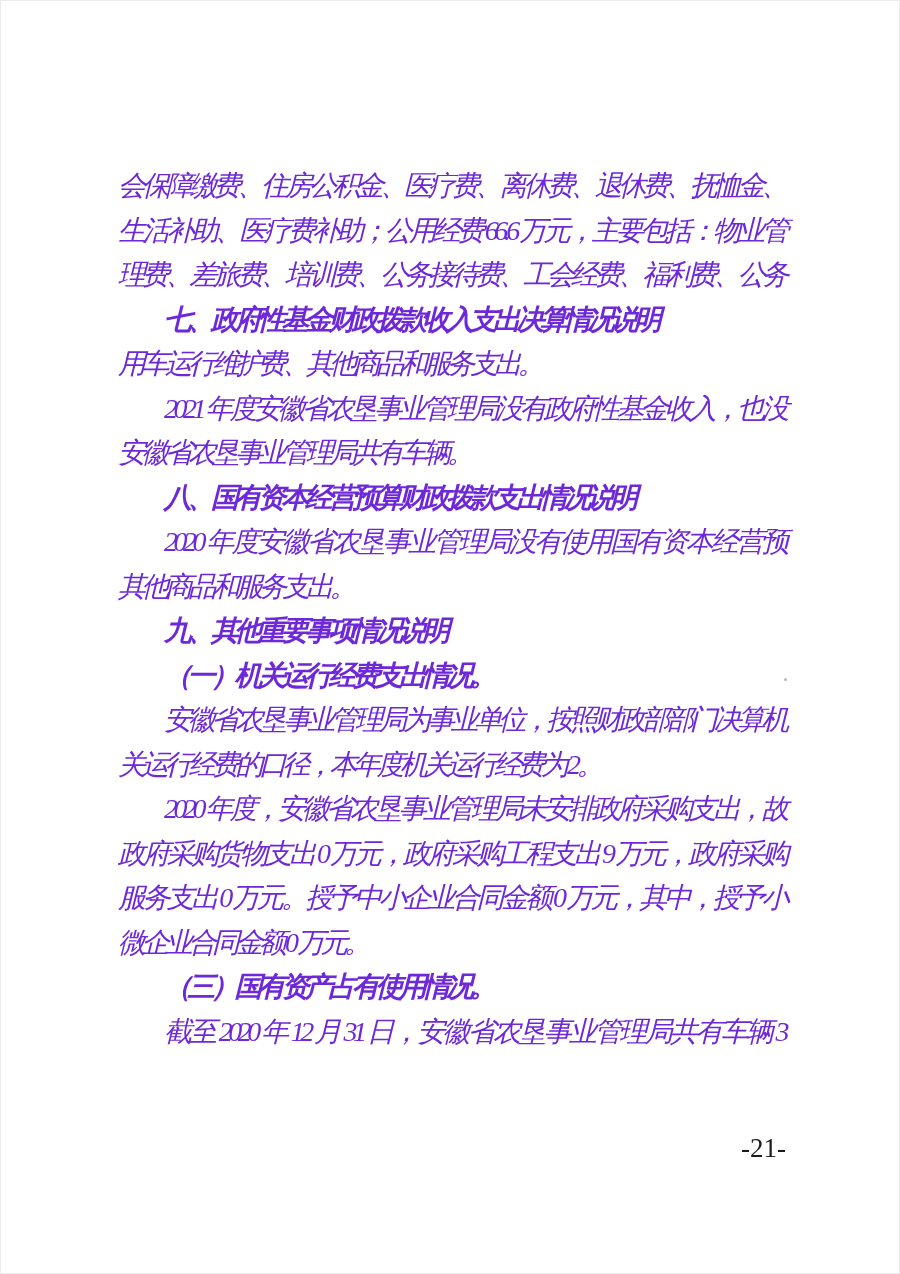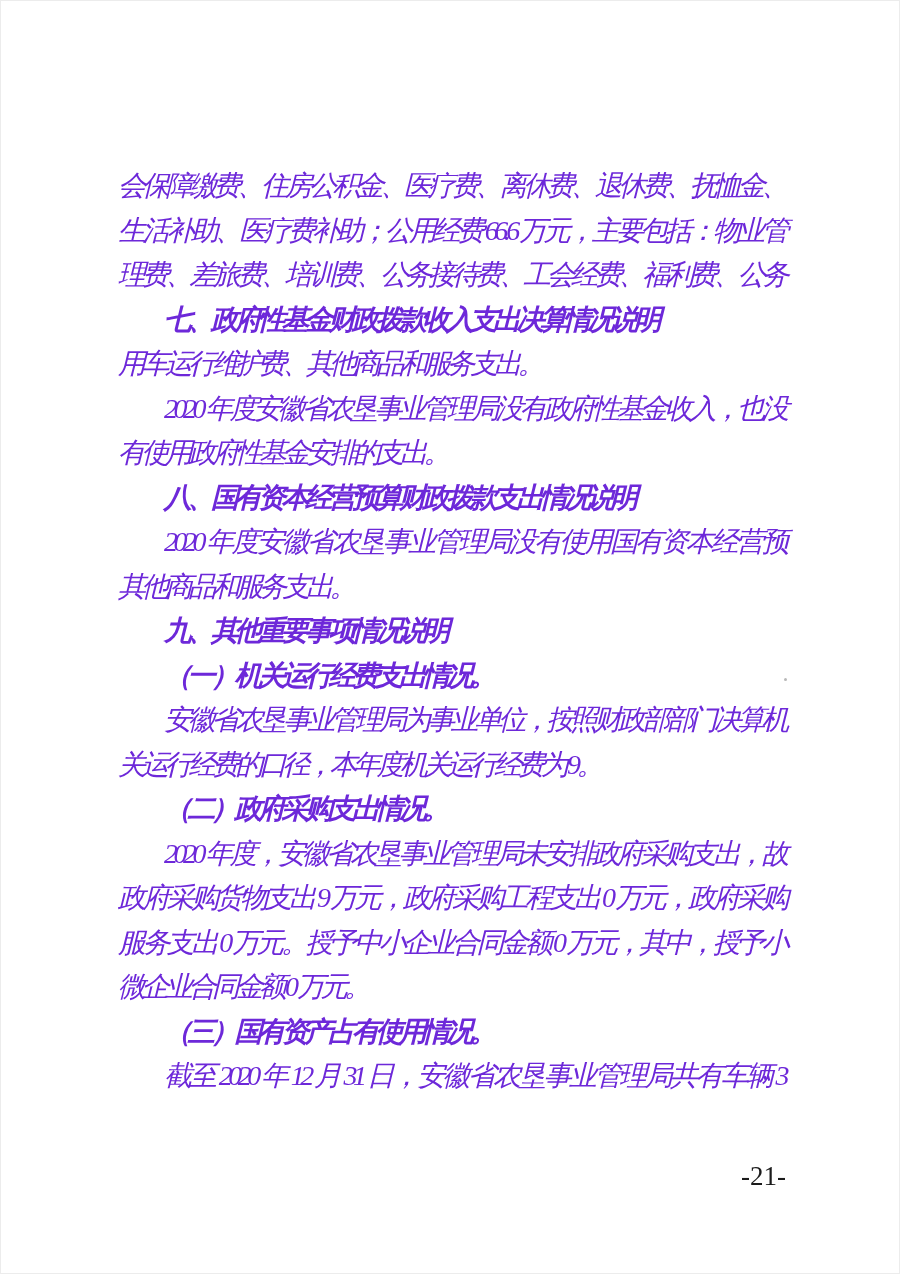--- a/index.html
+++ b/index.html
@@ -43,21 +43,21 @@
   .line.indent {
     text-indent: 46px;
   }
   .line.fill {
     text-align: justify;
     text-align-last: justify;
   }
   .page-number {
     position: absolute;
     left: 741px;
-    top: 1159px;
+    top: 1131px;
     height: 34px;
     line-height: 34px;
     font-family: "Liberation Serif", "DejaVu Serif", serif;
     font-size: 27px;
     color: #1b1b1b;
   }
   .scan-speck {
     position: absolute;
     left: 784px;
     top: 678px;
@@ -71,32 +71,31 @@
 </head>
 <body>
 
 <div class="page">
   <div class="text-block">
       <div class="line body fill">会保障缴费、住房公积金、医疗费、离休费、退休费、抚恤金、</div>
       <div class="line body fill">生活补助、医疗费补助；公用经费 66.6 万元，主要包括：物业管</div>
       <div class="line body fill">理费、差旅费、培训费、公务接待费、工会经费、福利费、公务</div>
       <div class="line heading indent">七、政府性基金财政拨款收入支出决算情况说明</div>
       <div class="line body">用车运行维护费、其他商品和服务支出。</div>
-      <div class="line body indent fill">2020 年度安徽省农垦事业管理局没有政府性基金收入，也没</div>
-      <div class="line body">有使用政府性基金安排的支出。</div>
+      <div class="line body indent fill">2021 年度安徽省农垦事业管理局没有政府性基金收入，也没</div>
+      <div class="line body">安徽省农垦事业管理局共有车辆。</div>
       <div class="line heading indent">八、国有资本经营预算财政拨款支出情况说明</div>
       <div class="line body indent fill">2020 年度安徽省农垦事业管理局没有使用国有资本经营预</div>
       <div class="line body">其他商品和服务支出。</div>
       <div class="line heading indent">九、其他重要事项情况说明</div>
       <div class="line subheading indent">（一）机关运行经费支出情况。</div>
       <div class="line body indent fill">安徽省农垦事业管理局为事业单位，按照财政部部门决算机</div>
-      <div class="line body">关运行经费的口径，本年度机关运行经费为 9。</div>
-      <div class="line subheading indent">（二）政府采购支出情况。</div>
+      <div class="line body">关运行经费的口径，本年度机关运行经费为 2。</div>
       <div class="line body indent fill">2020 年度，安徽省农垦事业管理局未安排政府采购支出，故</div>
-      <div class="line body fill">政府采购货物支出 9 万元，政府采购工程支出 0 万元，政府采购</div>
+      <div class="line body fill">政府采购货物支出 0 万元，政府采购工程支出 9 万元，政府采购</div>
       <div class="line body fill">服务支出 0 万元。授予中小企业合同金额 0 万元，其中，授予小</div>
       <div class="line body">微企业合同金额 0 万元。</div>
       <div class="line subheading indent">（三）国有资产占有使用情况。</div>
       <div class="line body indent fill">截至 2020 年 12 月 31 日，安徽省农垦事业管理局共有车辆 3</div>
     </div>
   <div class="scan-speck"></div>
   <div class="page-number">-21-</div>
 </div>
 
 </body></html>

